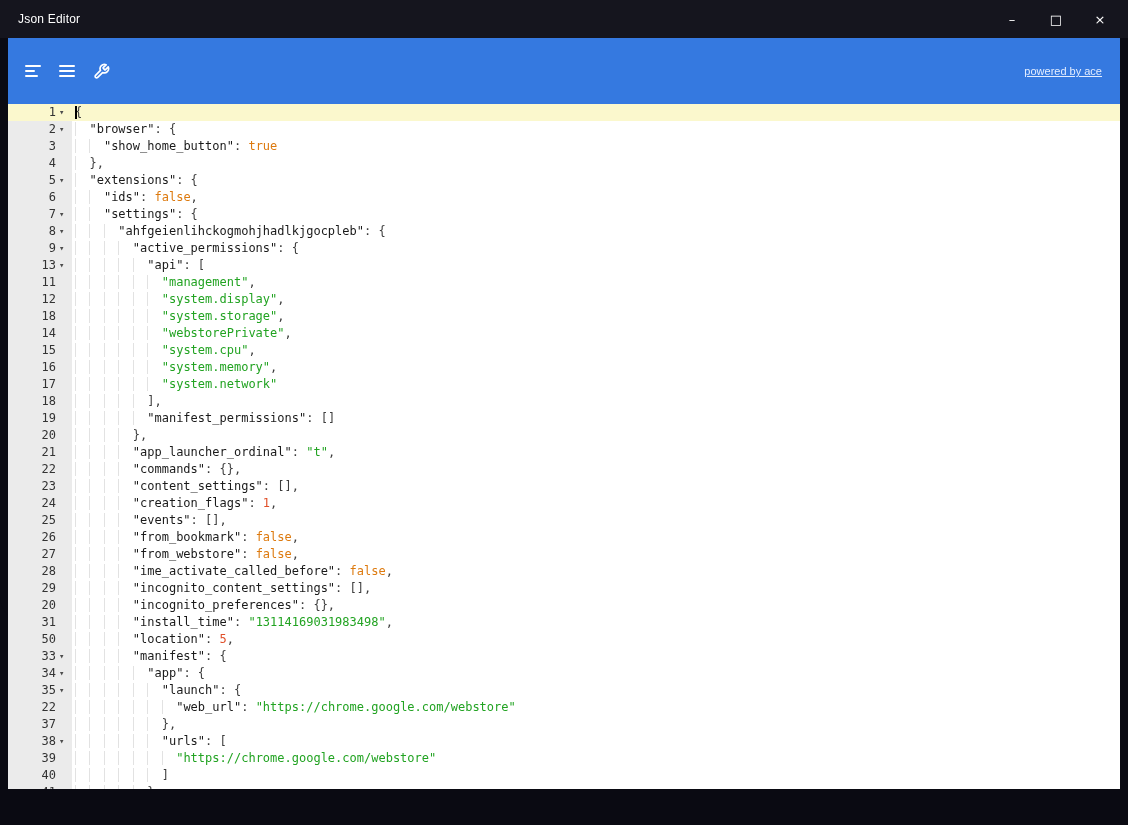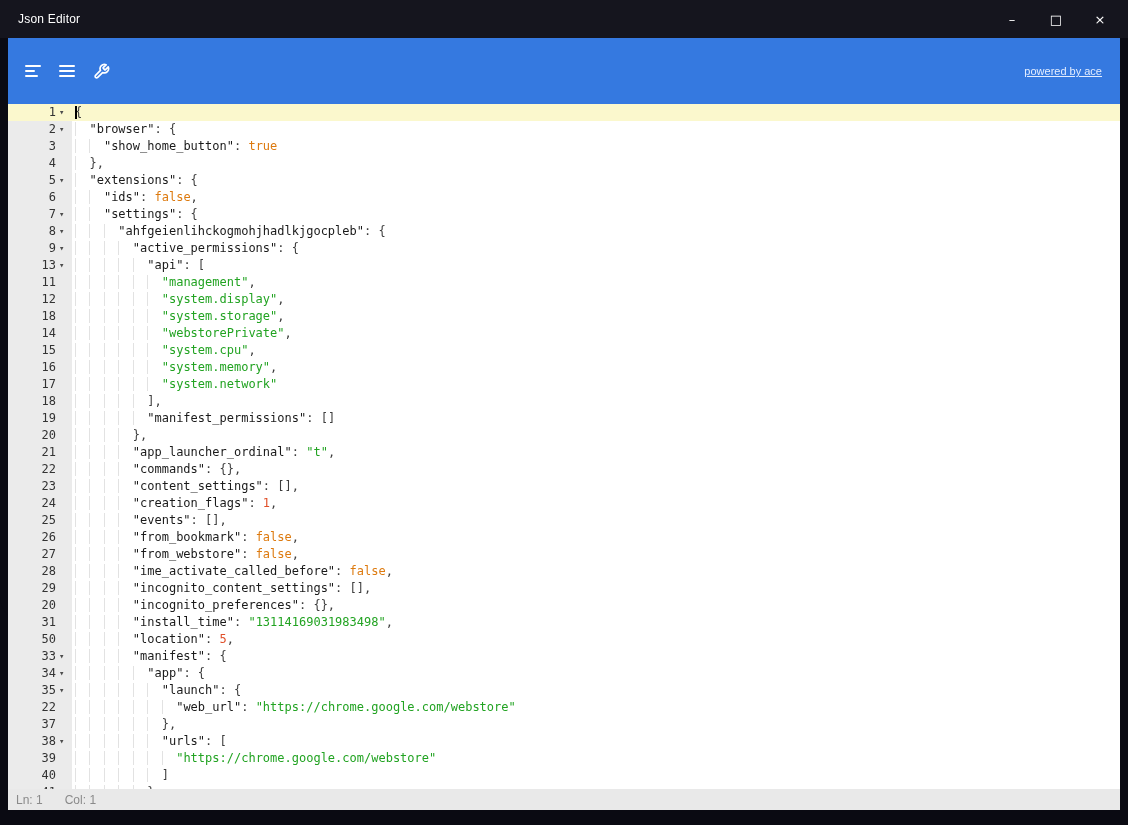--- a/index.html
+++ b/index.html
@@ -302,18 +302,14 @@
         <div class="code-line"><span class="tok i">            </span><span class="tok k">"launch"</span><span class="tok p">: {</span></div>
         <div class="code-line"><span class="tok i">              </span><span class="tok k">"web_url"</span><span class="tok p">: </span><span class="tok s">"https://chrome.google.com/webstore"</span></div>
         <div class="code-line"><span class="tok i">            </span><span class="tok p">},</span></div>
         <div class="code-line"><span class="tok i">            </span><span class="tok k">"urls"</span><span class="tok p">: [</span></div>
         <div class="code-line"><span class="tok i">              </span><span class="tok s">"https://chrome.google.com/webstore"</span></div>
         <div class="code-line"><span class="tok i">            </span><span class="tok p">]</span></div>
         <div class="code-line"><span class="tok i">          </span><span class="tok p">}</span></div>
       </div>
   </div>
 
-  <div class="statusbar">
-    <span>Ln: 1</span>
-    <span>Col: 1</span>
-  </div>
 
 </div>
 
 </body></html>

